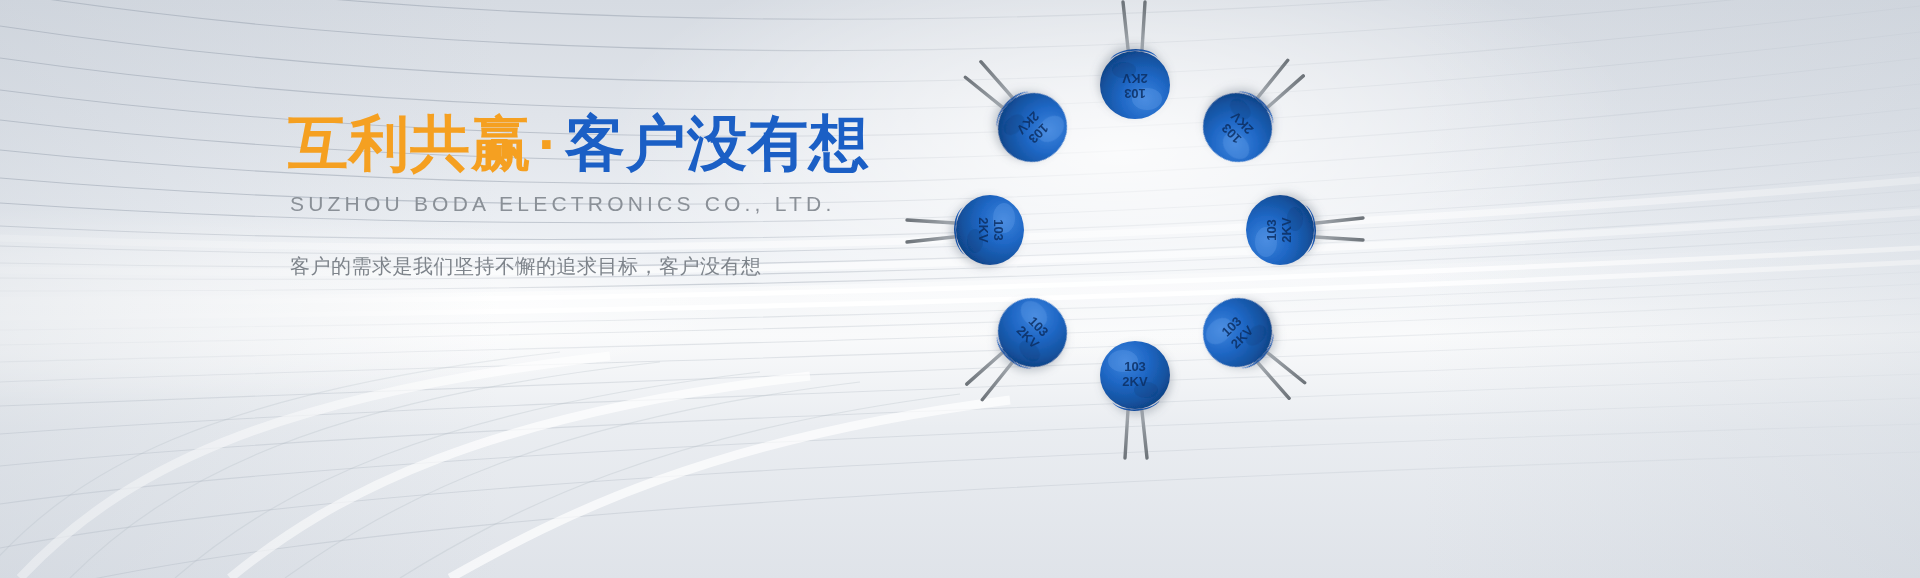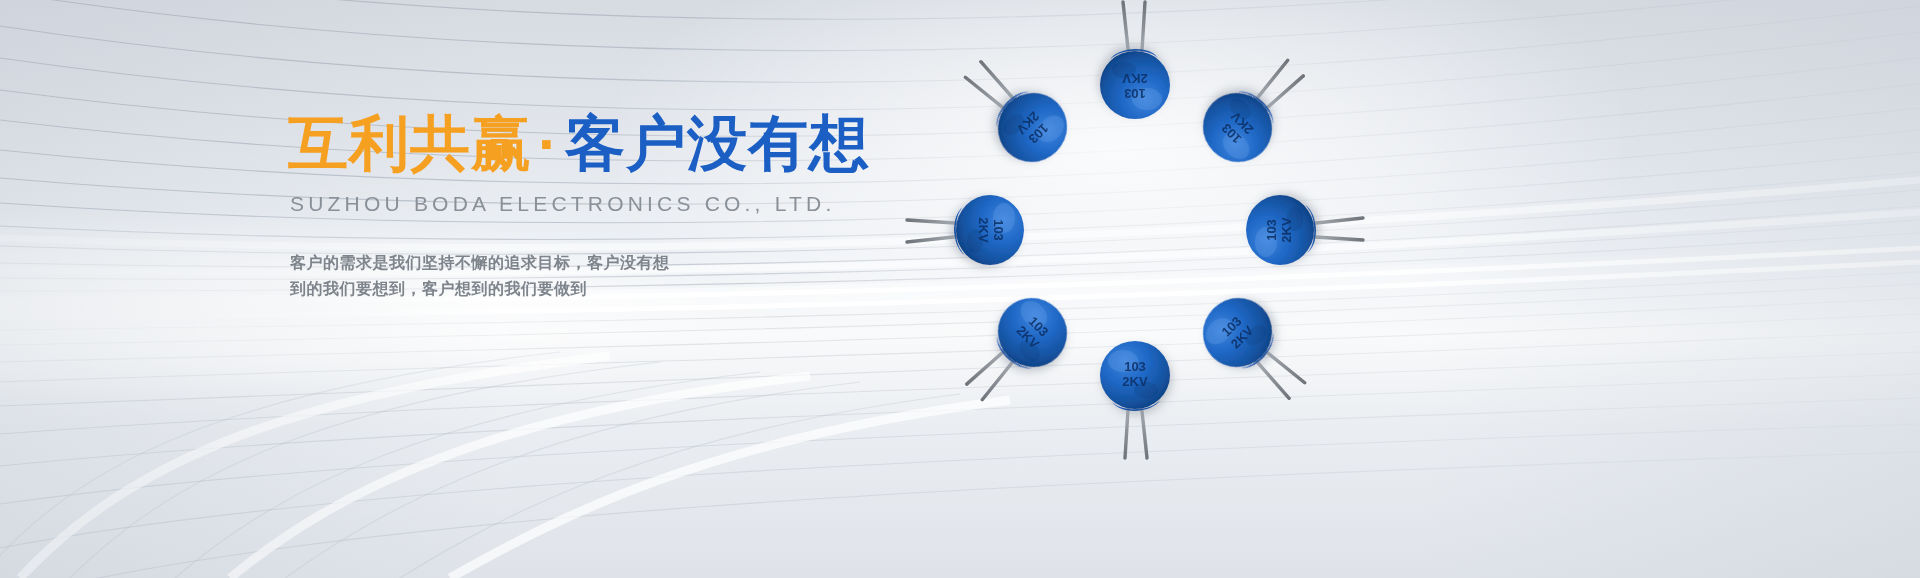--- a/index.html
+++ b/index.html
@@ -38,22 +38,22 @@
   }
   .headline .part-a{color:#F5A021;}
   .headline .dot-sep{color:#F5A021;padding:0 6px;}
   .headline .part-b{color:#1B5FC5;}
   .subtitle{
     margin:16px 0 0 2px;font-size:21px;color:#8a9097;font-weight:normal;
     letter-spacing:4.2px;white-space:nowrap;
   }
   .desc{margin:34px 0 0 2px;width:625px;}
   .desc-line{
-    font-size:16px;color:#7e848b;line-height:1.62;letter-spacing:.5px;
-    white-space:nowrap;font-weight:bold;
+    font-size:20px;color:#7e848b;line-height:1.62;letter-spacing:.5px;
+    white-space:nowrap;font-weight:normal;
   }
 
   
   .caps{position:absolute;left:900px;top:0;width:470px;height:578px;}
   .caps svg{display:block;}
 </style>
 </head>
 <body>
 
 <div class="banner">
@@ -149,21 +149,20 @@
   <div class="glow2"></div>
   <div class="vignette"></div>
 
   <div class="text-block">
     <h1 class="headline"><span class="part-a">互利共赢</span><span class="dot-sep">·</span><span class="part-b">客户没有想</span></h1>
 
     <div class="subtitle">SUZHOU BODA ELECTRONICS CO., LTD.</div>
 
     <div class="desc">
       <div class="desc-line">客户的需求是我们坚持不懈的追求目标，客户没有想</div>
-      <div class="desc-line">到的我们要想到，客户想到的我们要做到</div>
     </div>
   </div>
 
   <div class="caps">
     <svg width="470" height="578" viewBox="0 0 470 578" aria-hidden="true">
       <defs>
         <radialGradient id="capBody" cx="36%" cy="30%" r="78%">
           <stop offset="0%" stop-color="#3d84dd"></stop>
           <stop offset="42%" stop-color="#2068c6"></stop>
           <stop offset="78%" stop-color="#14529f"></stop>

